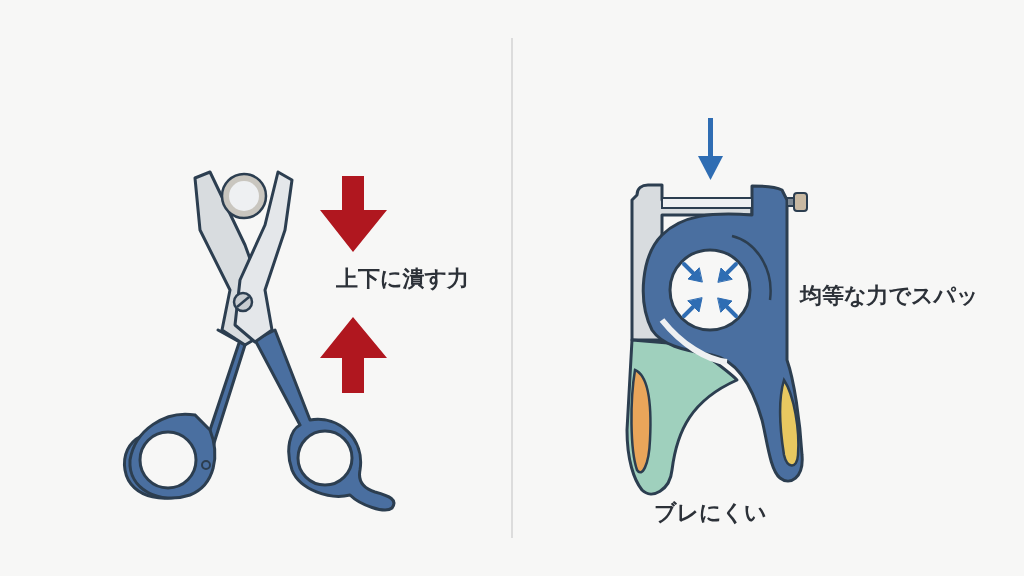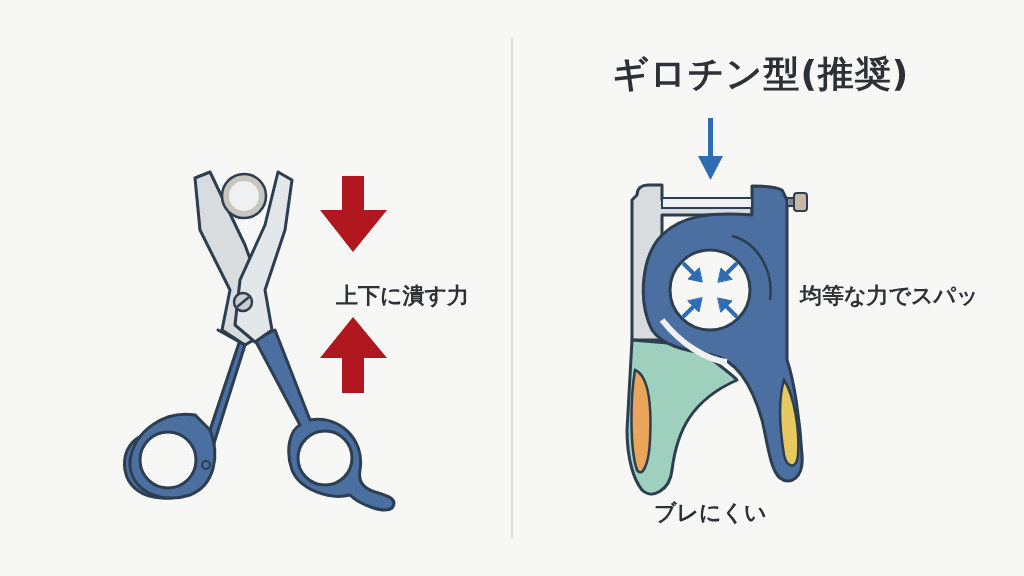--- a/index.html
+++ b/index.html
@@ -55,25 +55,24 @@
     <line x1="237" y1="307" x2="249" y2="297" stroke="#2c3e50" stroke-width="2.5"></line>
   </svg>
 
   <svg width="512" height="576" viewBox="0 0 512 576">
     <path d="M342,176 L364,176 L364,210 L387,210 L353,252 L320,210 L342,210 Z" fill="#b0171f"></path>
   </svg>
   <svg width="512" height="576" viewBox="0 0 512 576">
     <path d="M353,317 L387,358 L364,358 L364,393 L342,393 L342,358 L320,358 Z" fill="#b0171f"></path>
   </svg>
 
-  <div class="label" style="left:336px; top:281px;">上下に潰す力</div>
+  <div class="label" style="left:336px; top:264px;">上下に潰す力</div>
 </div>
 
 <div class="panel panel-right">
-  <div class="title">ギロチン型(推奨)</div>
 
   <svg width="512" height="576" viewBox="0 0 512 576">
     <rect x="196" y="118" width="5" height="42" fill="#2f6db3"></rect>
     <path d="M186,156 L211,156 L198.5,180 Z" fill="#2f6db3"></path>
   </svg>
 
   <svg width="512" height="576" viewBox="0 0 512 576">
 
     <path d="M125,195 C125,188 130,185 136,185 L150,185 L150,200 L240,200 L240,215 L150,215 L150,340 L120,340 L120,200 Z" fill="#d8dcdf" stroke="#2c3e50" stroke-width="3" stroke-linejoin="round"></path>
 

